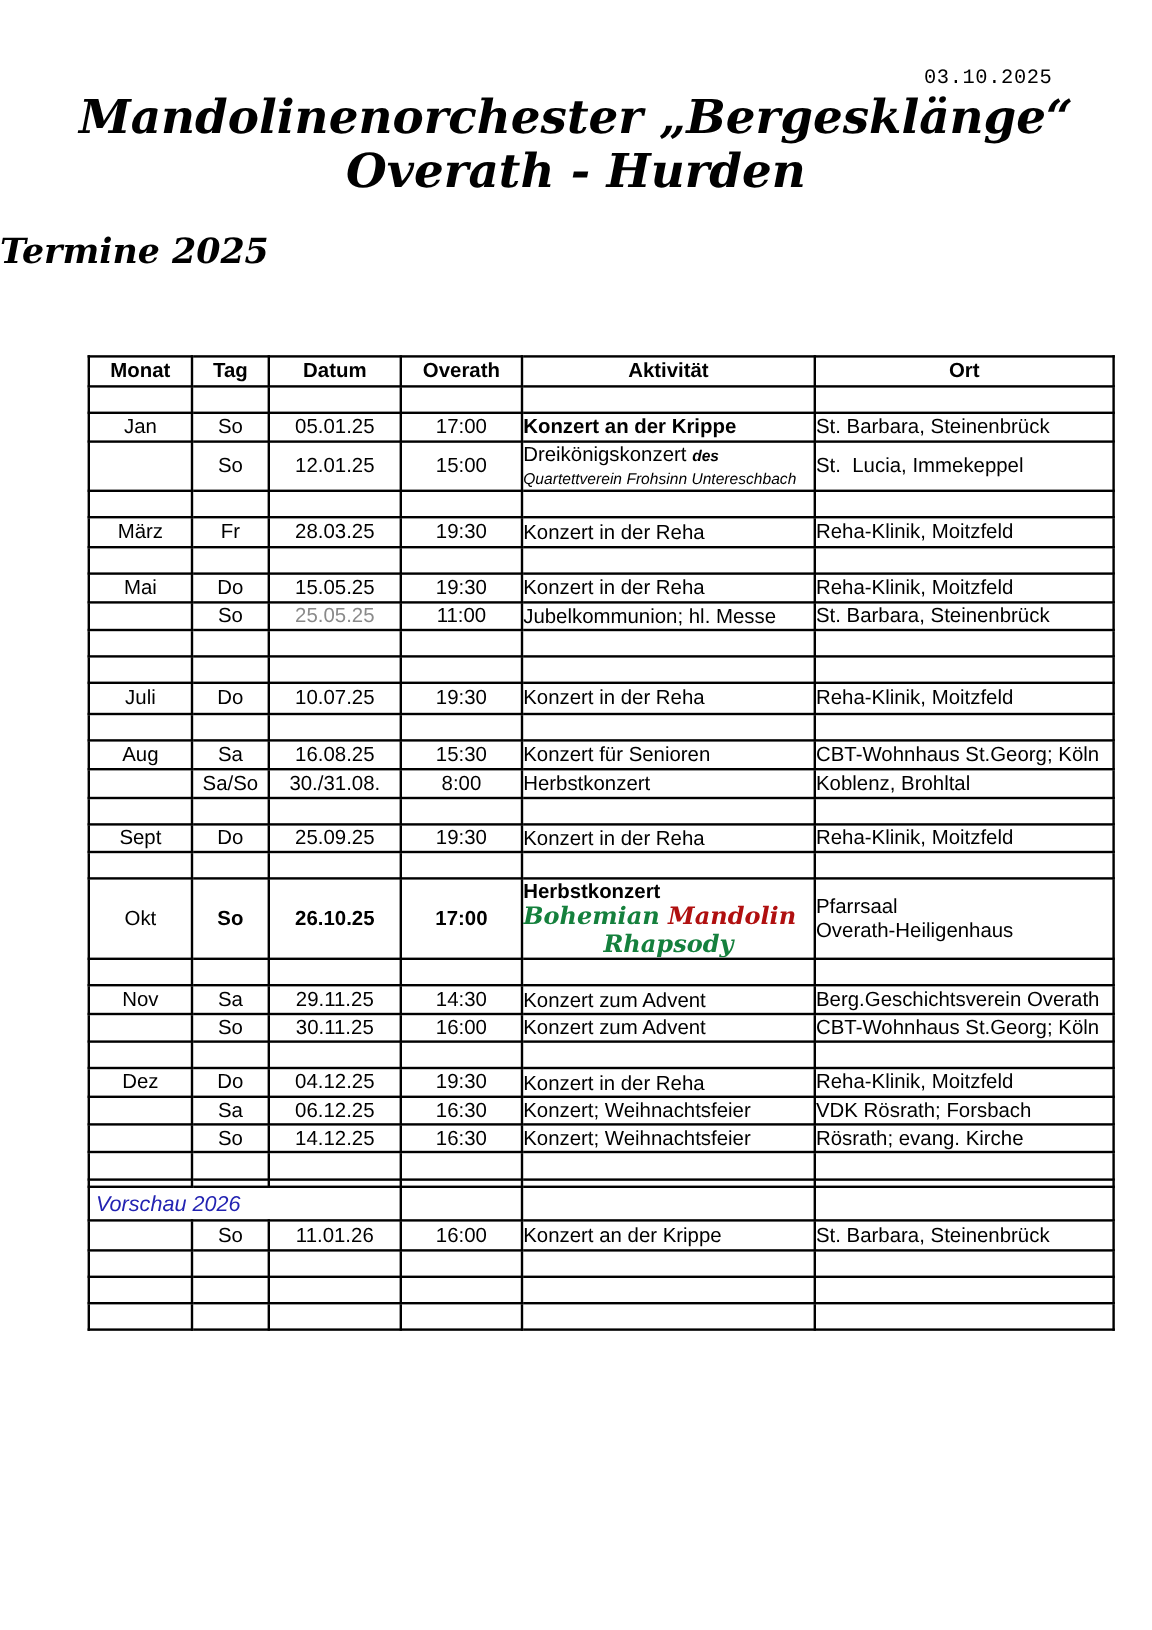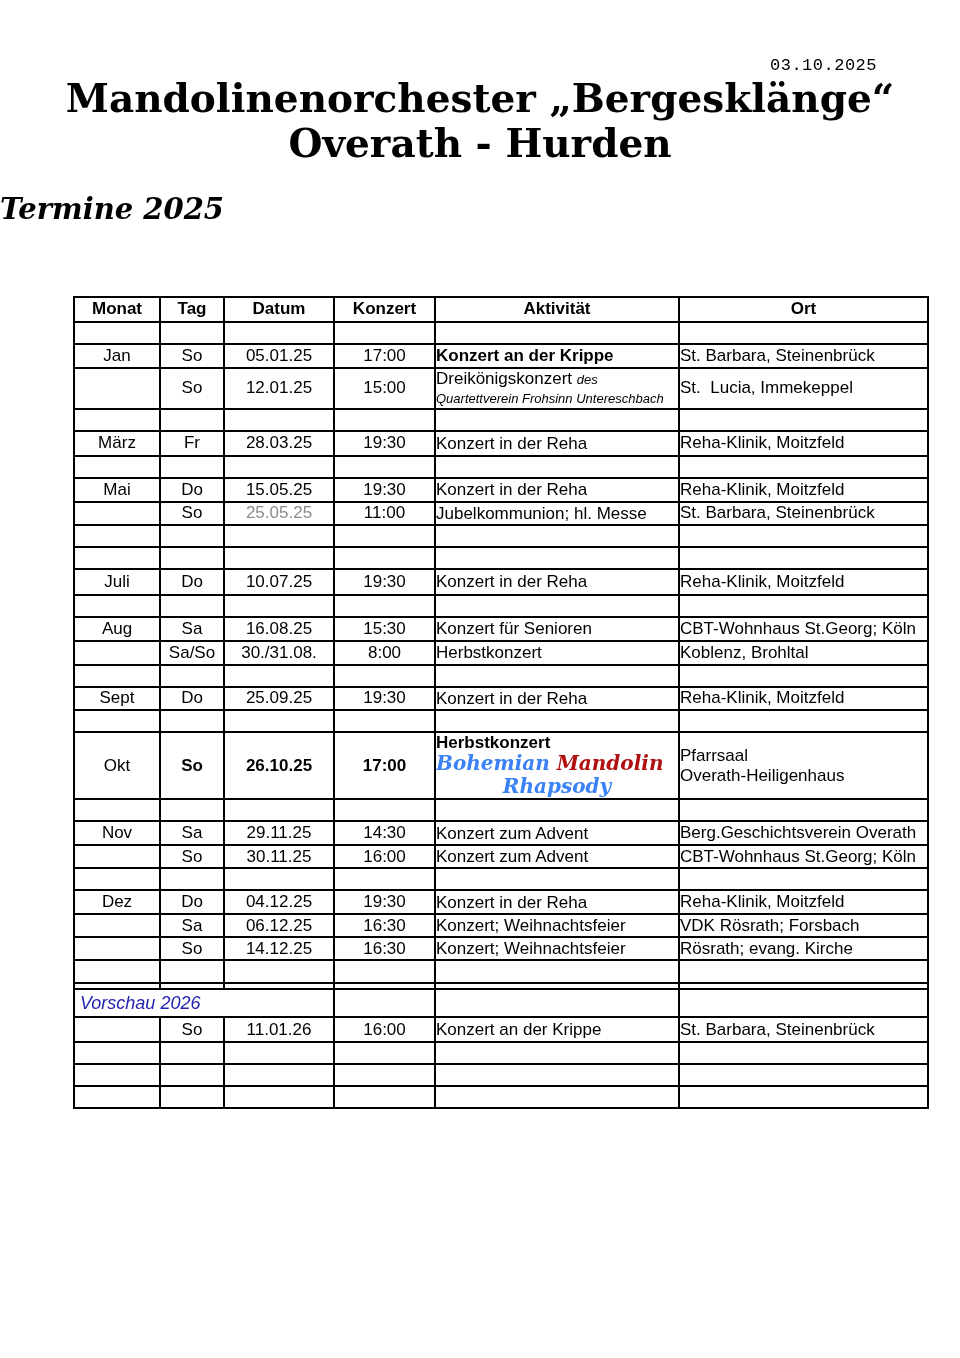--- a/index.html
+++ b/index.html
@@ -15,20 +15,21 @@
     position: absolute;
     top: 56px; left: 770px;
     font-family: Liberation Mono, monospace;
     font-size: 17px;
     letter-spacing: 0.5px;
   }
   .title-block {
     padding-top: 76px;
     text-align: center;
     font-family: "DejaVu Serif", serif;
+    font-style: italic;
     font-weight: bold;
   }
   .title-line1 { font-size: 39px; line-height: 1.15; }
   .title-line2 { font-size: 39px; line-height: 1.15; }
   .subtitle {
     margin-top: 26px;
     font-family: "DejaVu Serif", serif;
     font-style: italic;
     font-weight: bold;
     font-size: 29px;
@@ -54,31 +55,31 @@
   }
   td.c { text-align: center; }
   td.col-akt, td.col-ort {
     text-align: left;
     padding-left: 7px;
     padding-right: 2px;
   }
   .bold { font-weight: bold; }
   .gray { color: #8a8a8a; }
   .small { font-size: 14px; }
-  .small-bold-italic { font-weight: normal; font-style: italic; font-size: 13px; }
+  .small-bold-italic { font-weight: bold; font-style: italic; font-size: 13px; }
   .small-italic { font-style: italic; font-size: 13px; }
   .akt-line { line-height: 1.15; }
   .akt-line.center { text-align: center; }
   .script-green, .script-red {
     font-family: "DejaVu Serif", serif;
     font-style: italic;
     font-weight: bold;
     font-size: 20px;
   }
-  .script-green { color: #3b82f6; }
+  .script-green { color: #15803d; }
   .script-red { color: #b01010; }
   tr.section-row td.section-label {
     color: #2323b2;
     font-style: italic;
     font-size: 18px;
     text-align: left;
     padding-left: 5px;
   }
 </style>
 </head>
@@ -100,21 +101,21 @@
     <col style="width:110px">
     <col style="width:101px">
     <col style="width:244px">
     <col style="width:249px">
   </colgroup>
   <thead>
     <tr>
       <th>Monat</th>
       <th>Tag</th>
       <th>Datum</th>
-      <th>Konzert</th>
+      <th>Overath</th>
       <th>Aktivität</th>
       <th>Ort</th>
     </tr>
   </thead>
   <tbody id="schedule-body">
       <tr style="height: 22px;">
         <td></td>
         <td></td>
         <td></td>
         <td></td>

